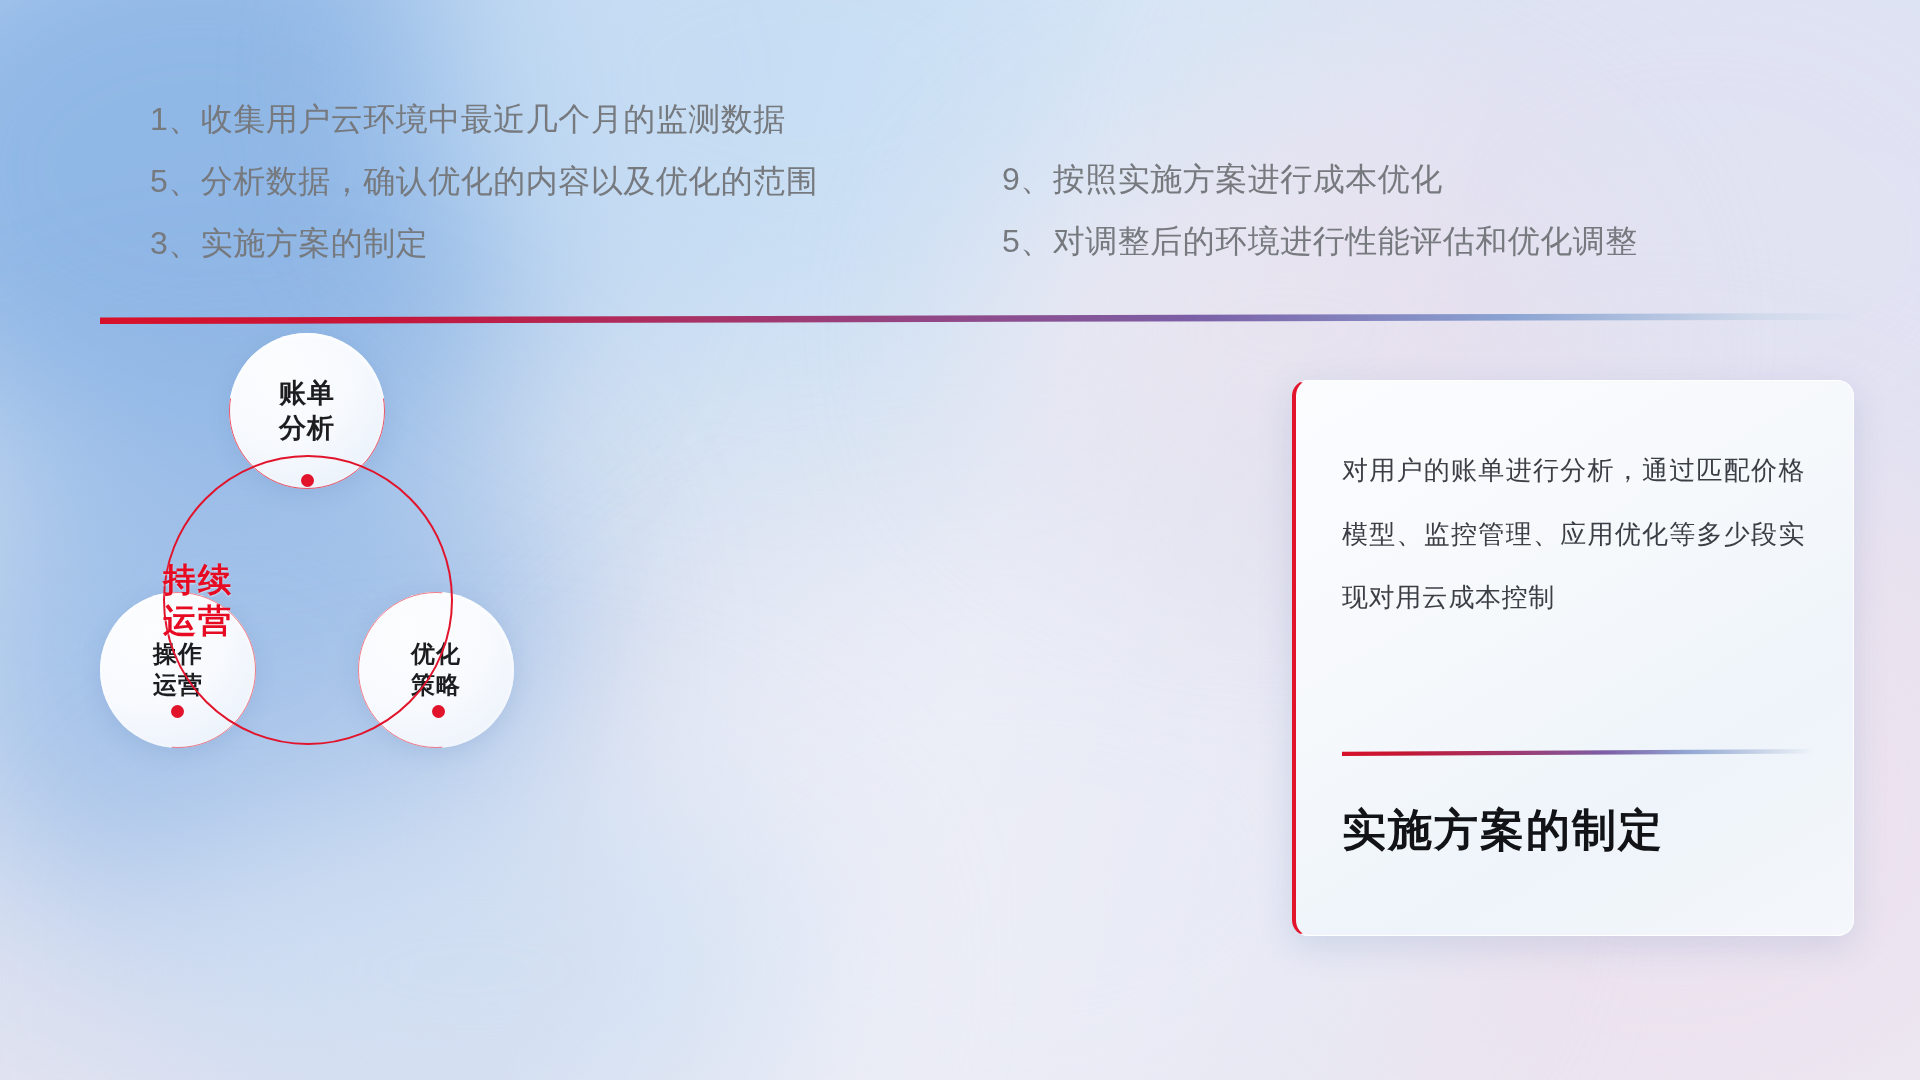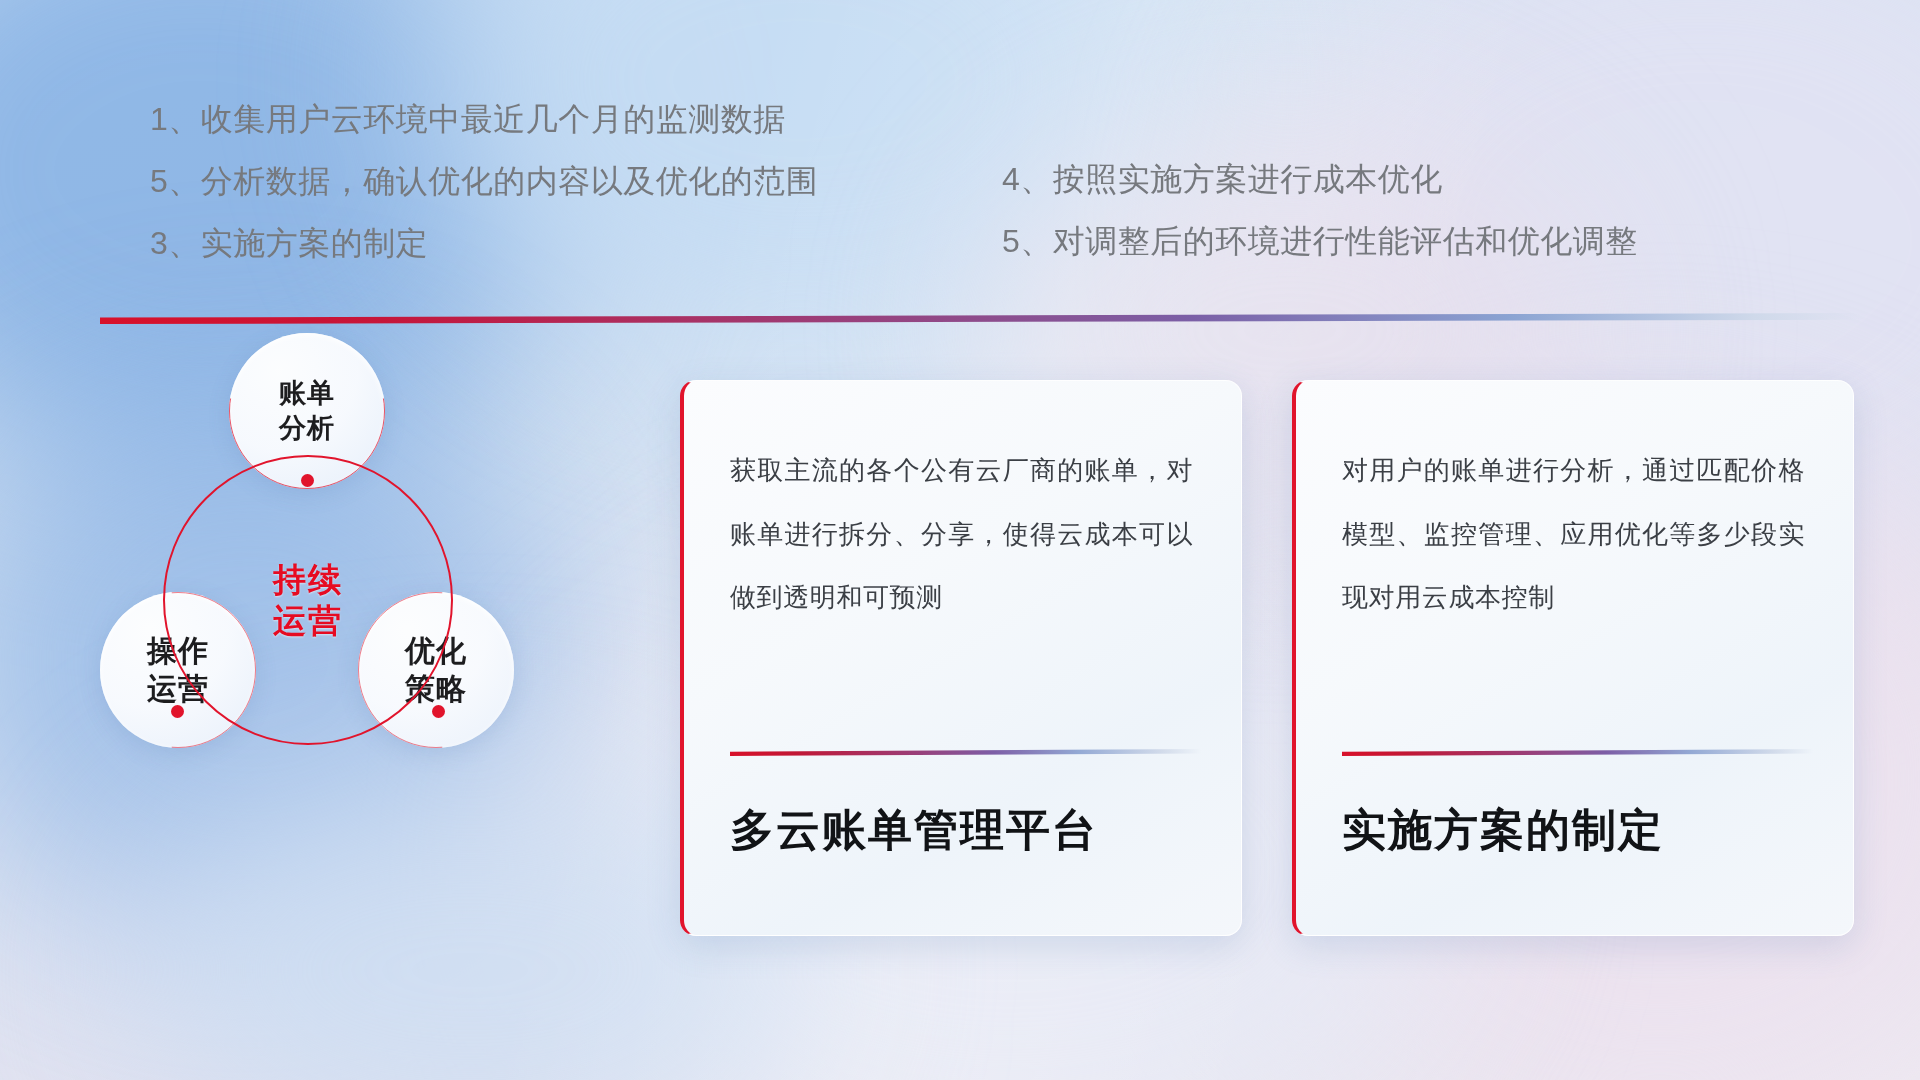--- a/index.html
+++ b/index.html
@@ -53,29 +53,29 @@
     box-shadow:0 5px 22px rgba(80,120,175,.16), inset 0 2px 6px rgba(255,255,255,.95);
     display:flex;align-items:center;justify-content:center;
   }
   .v-label{
     color:#1d1d1f;font-weight:bold;font-size:27px;line-height:1.28;
     letter-spacing:1px;white-space:pre-line;
   }
   .v-top{left:134px;top:-17px;width:156px;height:156px;}
   .v-bl  {left:5px;top:242px;width:156px;height:156px;}
   .v-br  {left:263px;top:242px;width:156px;height:156px;}
-  .v-bl .v-label,.v-br .v-label{font-size:30px;}
+  .v-bl .v-label,.v-br .v-label{font-size:24px;}
 
   .ring{
     position:absolute;left:68px;top:105px;width:290px;height:290px;
     border-radius:50%;border:2.4px solid #e1142c;box-sizing:border-box;
   }
   .ring-core{
     position:absolute;left:68px;top:105px;width:290px;height:290px;
-    display:flex;align-items:center;justify-content:center;
+    display:flex;align-items:center;
   }
   .core-label{
     color:#e60b22;font-weight:bold;font-size:33px;line-height:1.25;
     white-space:pre-line;text-align:center;letter-spacing:2px;
     text-shadow:0 1px 2px rgba(255,255,255,.55);
   }
   .node{position:absolute;width:13px;height:13px;border-radius:50%;background:#e1142c;}
   .node-top{left:206px;top:124px;}
   .node-bl {left:76px;top:355px;}
   .node-br {left:337px;top:355px;}
@@ -138,21 +138,21 @@
   <div class="bg-blob blob-h"></div>
   <div class="bg-sheen"></div>
 
   <div class="list list-left">
     <div class="row">1、收集用户云环境中最近几个月的监测数据</div>
     <div class="row">5、分析数据，确认优化的内容以及优化的范围</div>
     <div class="row">3、实施方案的制定</div>
   </div>
 
   <div class="list list-right">
-    <div class="row">4、按照实施方案进行成本优化</div>
+    <div class="row">9、按照实施方案进行成本优化</div>
     <div class="row">5、对调整后的环境进行性能评估和优化调整</div>
   </div>
 
   <div class="hr-taper"></div>
 
   <div class="venn">
     <div class="v-circle v-top">
       <span class="v-label">账单
 分析</span>
     </div>
@@ -173,25 +173,20 @@
     <div class="node node-top"></div>
     <div class="node node-bl"></div>
     <div class="node node-br"></div>
 
     <div class="ring-core">
       <span class="core-label">持续
 运营</span>
     </div>
   </div>
 
-  <div class="card card-1">
-    <div class="card-body">获取主流的各个公有云厂商的账单，对账单进行拆分、分享，使得云成本可以做到透明和可预测</div>
-    <div class="card-rule"></div>
-    <div class="card-title">多云账单管理平台</div>
-  </div>
 
   <div class="card card-2">
     <div class="card-body">对用户的账单进行分析，通过匹配价格模型、监控管理、应用优化等多少段实现对用云成本控制</div>
     <div class="card-rule"></div>
     <div class="card-title">实施方案的制定</div>
   </div>
 
 </div>
 
 </body></html>

